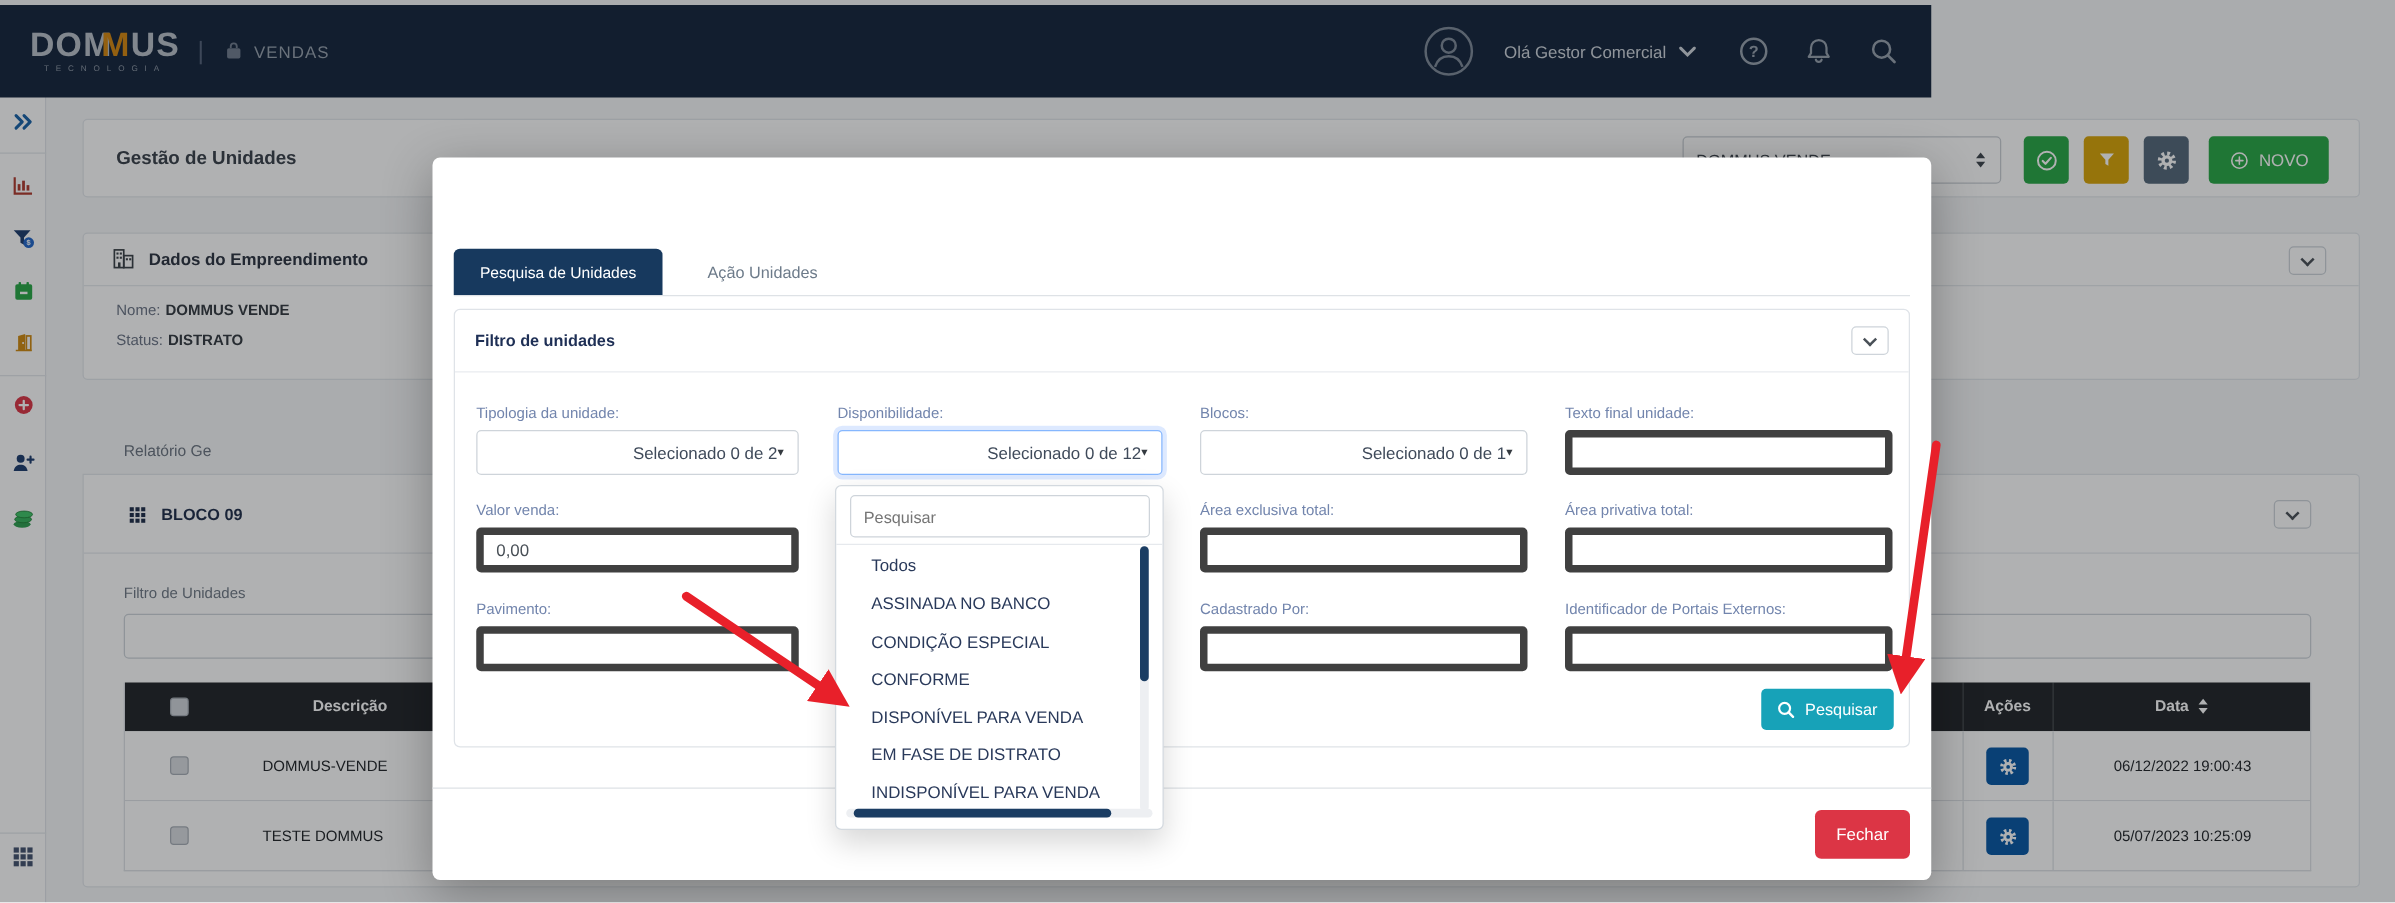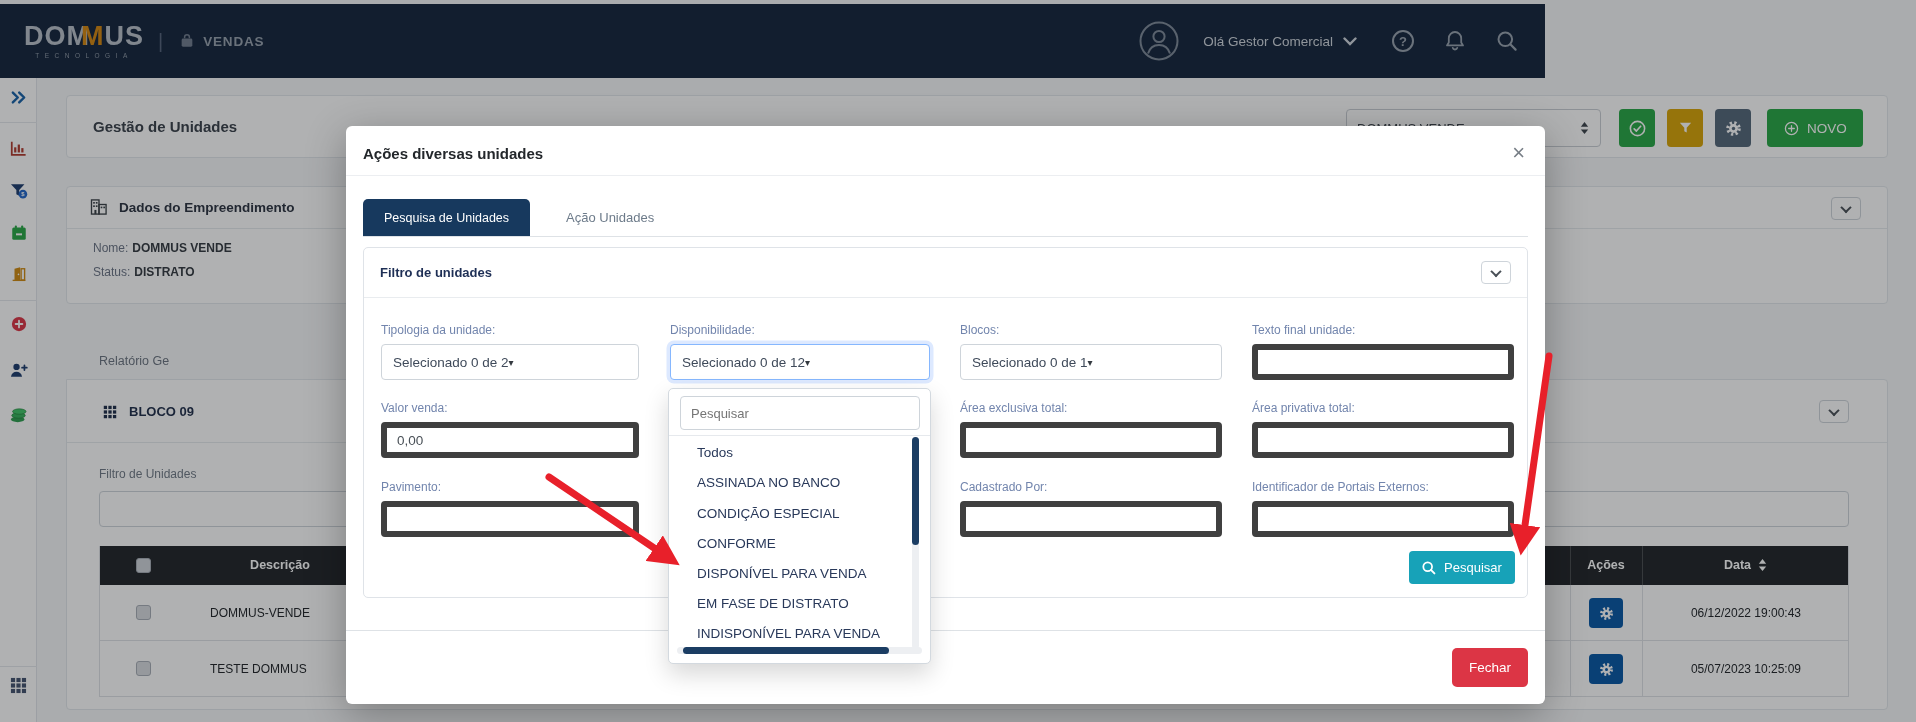--- a/index.html
+++ b/index.html
@@ -7,21 +7,21 @@
   body{font-family:"Liberation Sans",sans-serif;background:#f7f8f9}
   .stage{position:relative;width:1916px;height:722px;overflow:hidden}
 
   
   .navbar{position:absolute;left:0;top:4px;width:1545px;height:74px;background:#14253c;display:flex;align-items:center;padding-left:24px;z-index:10}
   .brand{display:flex;flex-direction:column;align-items:center;line-height:1}
   .brandline{font-weight:bold;font-size:27px;color:#b9c0ca;letter-spacing:1px}
   .lg-accent{color:#d4860f;margin-left:-9px}
   .brandsub{font-size:6.5px;color:#8d97a5;letter-spacing:5.5px;margin-top:3px}
   .navsep{color:#54627a;font-size:20px;margin:0 16px 0 14px}
-  .module{display:flex;align-items:flex-end;gap:8px;color:#97a1ae;font-weight:bold;font-size:13.5px;letter-spacing:.8px}
+  .module{display:flex;align-items:flex-end;gap:8px;color:#97a1ae;font-weight:normal;font-size:13.5px;letter-spacing:.8px}
   .nav-right{position:absolute;right:26px;top:0;height:74px;display:flex;align-items:center}
   .greeting{color:#cfd5dd;font-size:13.5px;margin:0 10px 0 12px}
   .nav-ic{display:inline-flex;align-items:center;justify-content:center}
 
   
   .sidebar{position:absolute;left:0;top:74px;width:37px;height:648px;background:#fff;border-right:1px solid #e1e5ea}
   .sb-ic{position:absolute;left:9px;width:19px;height:19px;display:flex;align-items:center;justify-content:center}
   .sb-div{position:absolute;left:0;width:37px;height:1px;background:#e4e8ec}
 
   
@@ -77,21 +77,21 @@
   .m-close{position:absolute;right:20px;top:16px;font-size:22px;color:#777e86;line-height:1;cursor:pointer}
   .m-tabs{position:absolute;left:17px;top:74px;right:17px;height:37px;border-bottom:1px solid #dee2e6;display:flex;align-items:flex-end}
   .m-tab-active{width:167px;height:37px;background:#17395e;color:#fff;font-size:12.5px;display:flex;align-items:center;justify-content:center;border-radius:5px 5px 0 0;cursor:pointer}
   .m-tab{height:37px;display:flex;align-items:center;padding:0 36px;color:#6d7b8a;font-size:13px;cursor:pointer}
 
   .f-card{position:absolute;left:17px;top:121px;width:1165px;height:351px;border:1px solid #dfe3e8;border-radius:5px}
   .f-title{position:absolute;left:16px;top:17px;font-size:13px;font-weight:bold;color:#1e2f55}
   .f-div{position:absolute;left:0;top:49px;right:0;height:1px;background:#e9ecef}
   .flabel{position:absolute;font-size:12px;color:#7285ad}
   .finput{position:absolute;height:36px;border:6px solid #404040;border-radius:4px;background:#fff;font-size:13.5px;color:#495057;padding:0 10px;font-family:"Liberation Sans",sans-serif}
-  .fselect{position:absolute;height:36px;border:1px solid #ced4da;border-radius:4px;background:#fff;font-size:13.5px;color:#3f4a5a;display:flex;align-items:center;justify-content:flex-start;padding:0 11px;cursor:pointer}
+  .fselect{position:absolute;height:36px;border:1px solid #ced4da;border-radius:4px;background:#fff;font-size:13.5px;color:#3f4a5a;display:flex;align-items:center;justify-content:flex-end;padding:0 11px;cursor:pointer}
   .fselect .caret{font-size:10px;color:#343a40}
   .focused{border-color:#86b7fe;box-shadow:0 0 0 3.5px rgba(64,132,253,.18)}
   .btn-pesq{position:absolute;left:1045px;top:303px;width:106px;height:33px;background:#17a2b8;border:none;border-radius:4px;color:#fff;font-size:13px;display:flex;align-items:center;justify-content:center;gap:8px;cursor:pointer}
   .m-footer{position:absolute;left:0;bottom:0;right:0;height:74px;border-top:1px solid #dee2e6}
   .btn-fechar{position:absolute;right:17px;top:17px;width:76px;height:39px;background:#dc3545;border:none;border-radius:5px;color:#fff;font-size:13.5px;cursor:pointer}
 
   
   .dd{position:absolute;left:322px;top:262px;width:263px;height:276px;background:#fff;border:1px solid #d3d9df;border-radius:5px;box-shadow:0 10px 24px rgba(0,0,0,.16);z-index:5}
   .dd-search{position:absolute;left:11px;top:7px;width:240px;height:34px;border:1px solid #ced4da;border-radius:4px;font-size:13px;color:#495057;padding:0 10px;font-family:"Liberation Sans",sans-serif}
   .dd-div{position:absolute;left:0;top:46px;right:0;height:1px;background:#e6e9ed}
@@ -376,24 +376,20 @@
         </button>
         <span class="vline" style="left:1542px;background:#dee2e6"></span>
         <span class="date-cell">05/07/2023 10:25:09</span>
       </div>
     </div>
   </section>
 
   <div class="backdrop"></div>
 
   <div class="modal">
-    <div class="m-head">
-      <h2 class="m-title">Ações diversas unidades</h2>
-      <span class="m-close">×</span>
-    </div>
     <div class="m-tabs">
       <div class="m-tab-active">Pesquisa de Unidades</div>
       <div class="m-tab">Ação Unidades</div>
     </div>
 
     <div class="f-card">
       <h3 class="f-title">Filtro de unidades</h3>
       <span class="chev-btn" style="right:16px;top:13px">
           <span class="chev"></span>
         </span>

